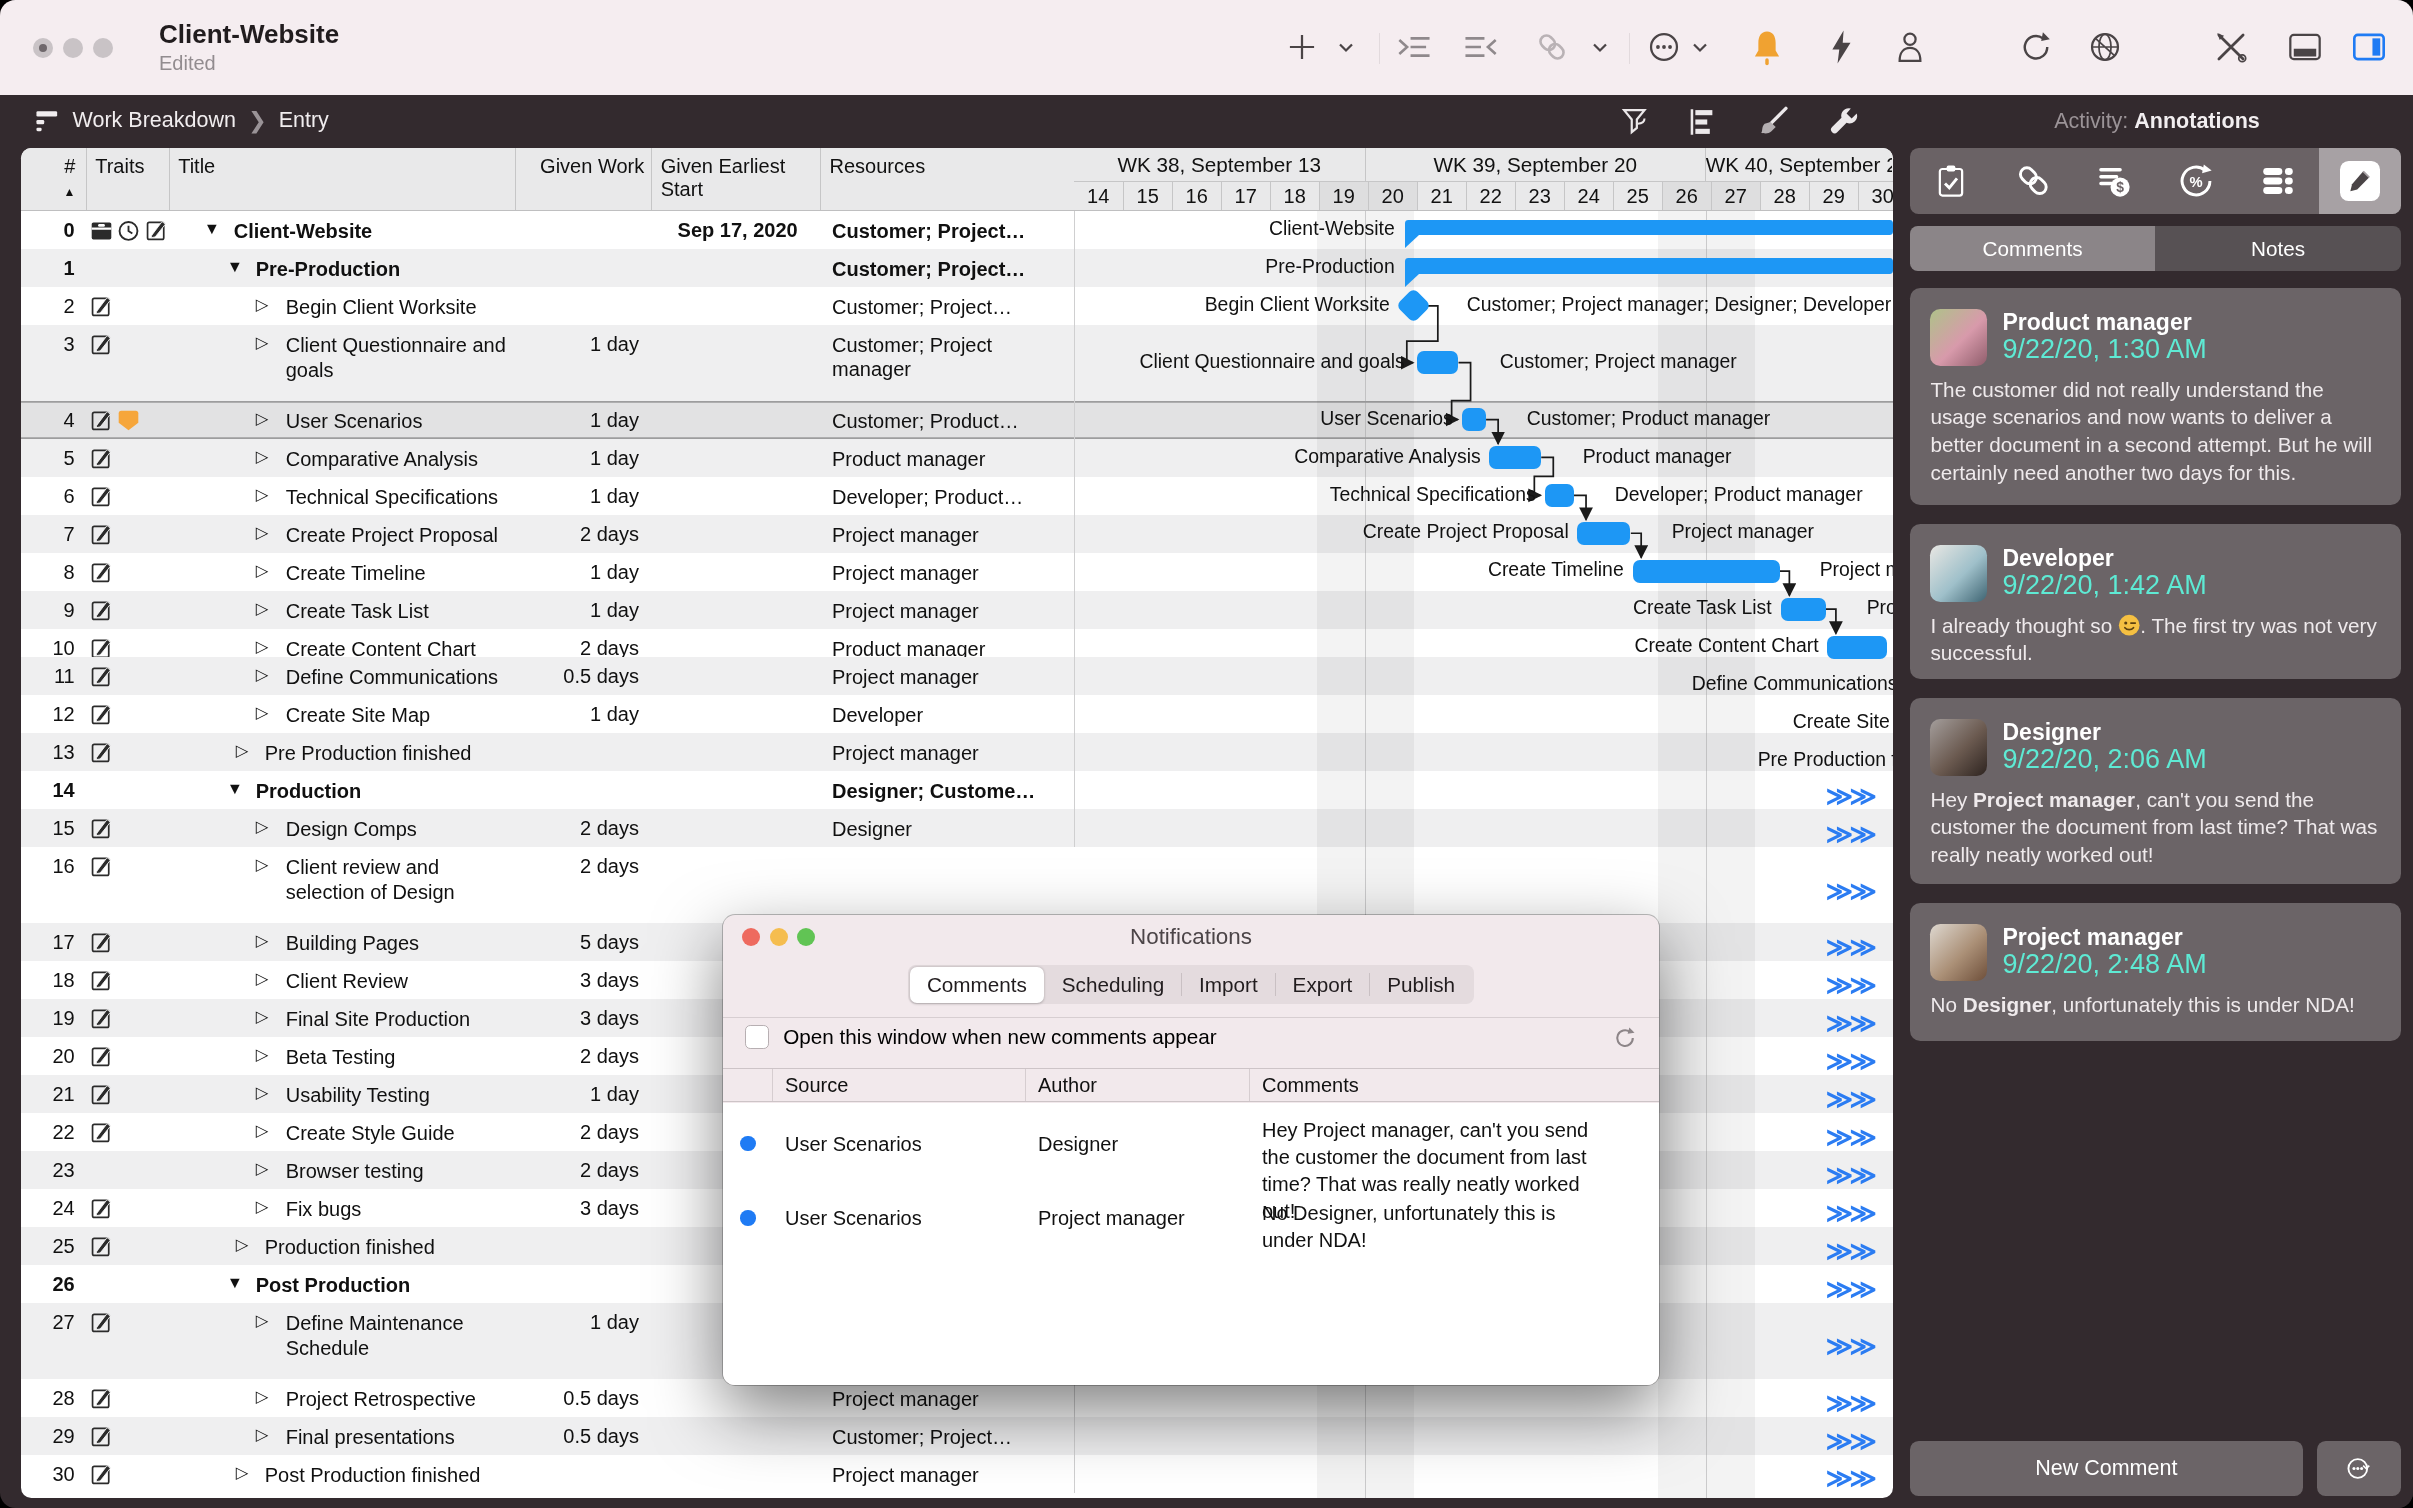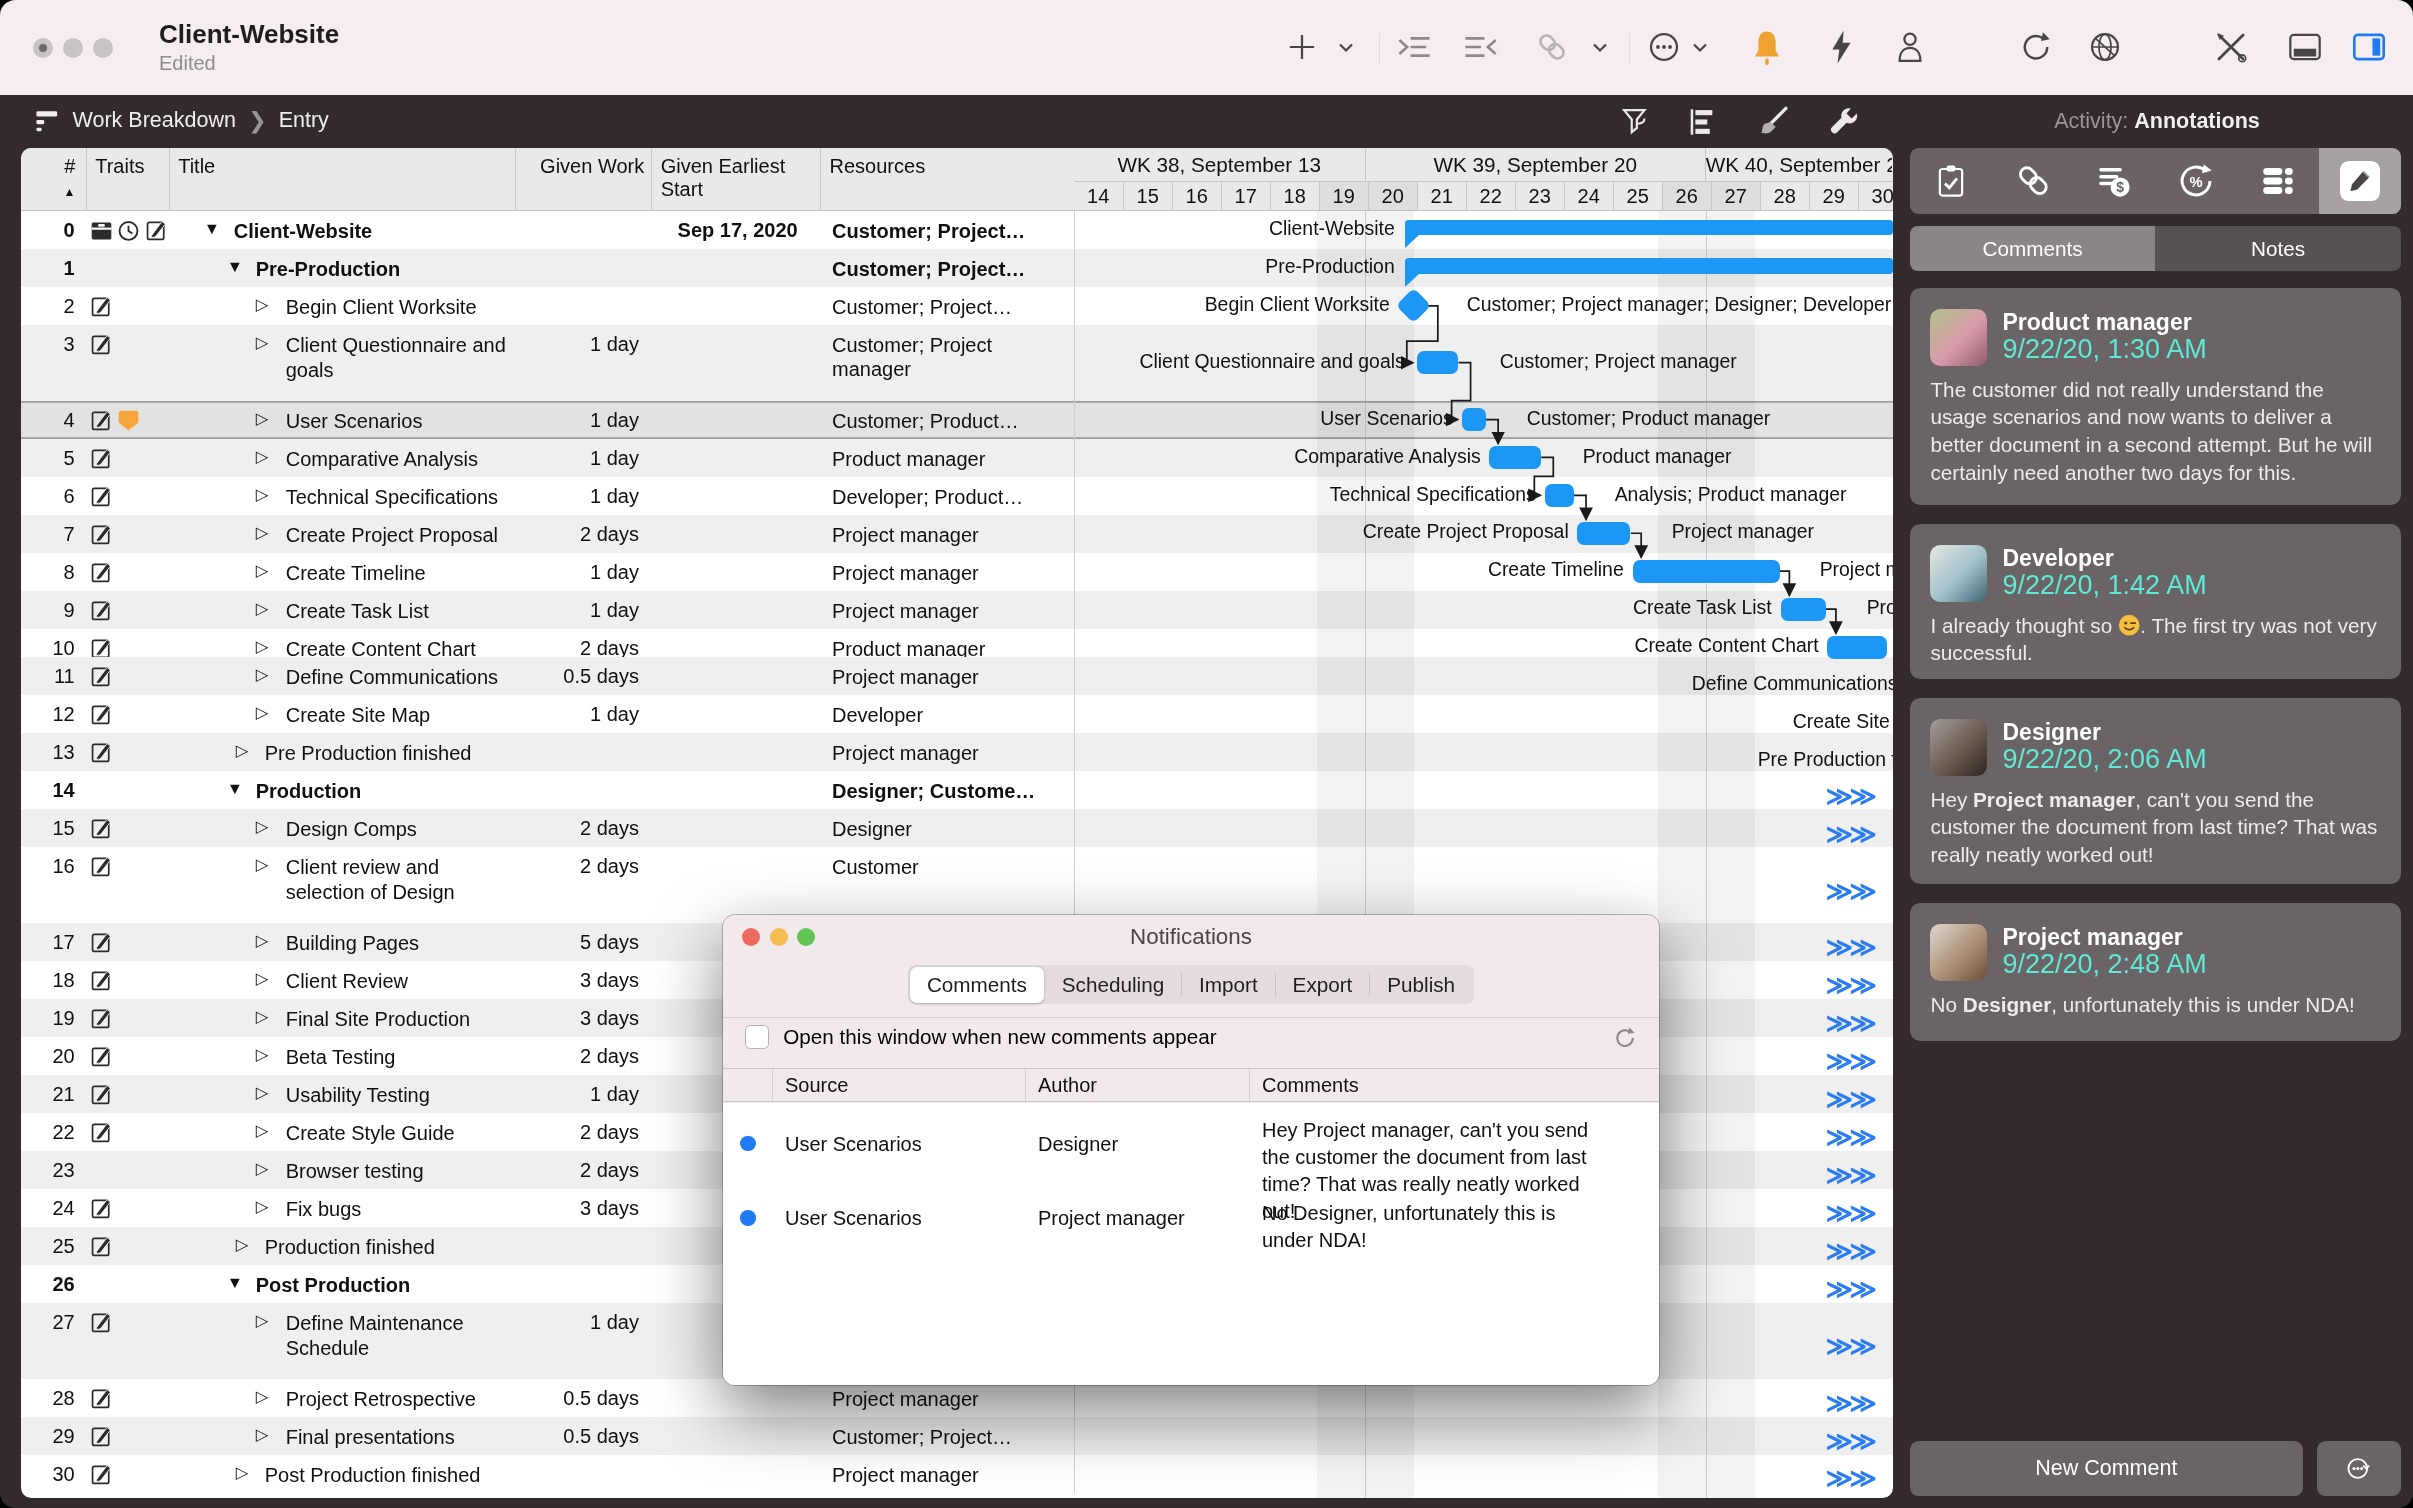--- a/index.html
+++ b/index.html
@@ -511,21 +511,20 @@
               <rect x="3" y="4" width="19" height="20" rx="2" stroke="#2b2b2b" stroke-width="2" fill="none"></rect>
               <path d="M8 19L20 3l4 3L12 21l-5 1z" fill="#2b2b2b" stroke="#fff" stroke-width="1"></path>
             </svg>
           </div>
           <div class="cell c-title">
             <span class="tri" style="left: 86px;">▷</span>
             <span class="ttl" style="left: 116px; width: 224px;">Client review and selection of Design</span>
           </div>
           <div class="cell c-work">2 days</div>
           <div class="cell c-start"></div>
-          <div class="cell c-res">Customer</div>
         </div>
         <div class="row odd" style="height: 38px;">
           <div class="cell c-num">17</div>
           <div class="cell c-traits">
             <svg class="tico" viewBox="0 0 27 27">
               <rect x="3" y="4" width="19" height="20" rx="2" stroke="#2b2b2b" stroke-width="2" fill="none"></rect>
               <path d="M8 19L20 3l4 3L12 21l-5 1z" fill="#2b2b2b" stroke="#fff" stroke-width="1"></path>
             </svg>
           </div>
           <div class="cell c-title">
@@ -770,21 +769,21 @@
         <div class="glab" style="top: 44px; right: 498px;">Pre-Production</div>
         <div class="glab" style="top: 82px; right: 503px;">Begin Client Worksite</div>
         <div class="glab" style="top: 82px; left: 393px;">Customer; Project manager; Designer; Developer</div>
         <div class="glab" style="top: 139px; right: 488px;">Client Questionnaire and goals</div>
         <div class="glab" style="top: 139px; left: 426px;">Customer; Project manager</div>
         <div class="glab" style="top: 196px; right: 440px;">User Scenarios</div>
         <div class="glab" style="top: 196px; left: 453px;">Customer; Product manager</div>
         <div class="glab" style="top: 234px; right: 412px;">Comparative Analysis</div>
         <div class="glab" style="top: 234px; left: 509px;">Product manager</div>
         <div class="glab" style="top: 272px; right: 357px;">Technical Specifications</div>
-        <div class="glab" style="top: 272px; left: 541px;">Analysis; Product manager</div>
+        <div class="glab" style="top: 272px; left: 541px;">Developer; Product manager</div>
         <div class="glab" style="top: 309px; right: 324px;">Create Project Proposal</div>
         <div class="glab" style="top: 309px; left: 598px;">Project manager</div>
         <div class="glab" style="top: 347px; right: 269px;">Create Timeline</div>
         <div class="glab" style="top: 347px; left: 746px;">Project manager</div>
         <div class="glab" style="top: 385px; right: 121px;">Create Task List</div>
         <div class="glab" style="top: 385px; left: 793px;">Project manager</div>
         <div class="glab" style="top: 423px; right: 74px;">Create Content Chart</div>
         <div class="glab" style="top: 461px; left: 618px;">Define Communications</div>
         <div class="glab" style="top: 499px; left: 719px;">Create Site Map</div>
         <div class="glab" style="top: 537px; left: 684px;">Pre Production finished</div>

